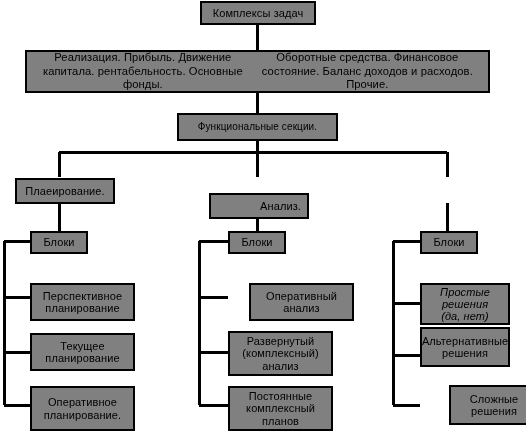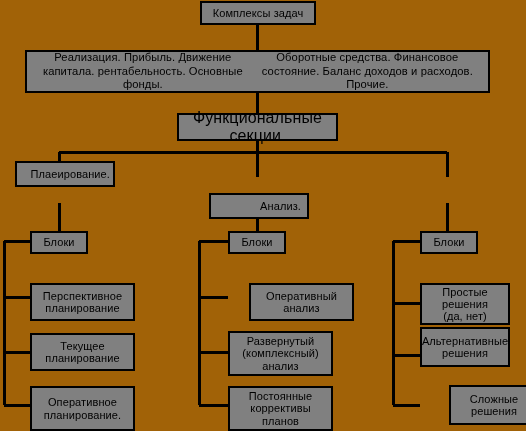--- a/index.html
+++ b/index.html
@@ -10,42 +10,42 @@
     width: 526px;
     height: 431px;
     background: #808080;
     font-family: "Liberation Sans", "DejaVu Sans", sans-serif;
     overflow: hidden;
   }
   #diagram {
     position: relative;
     width: 526px;
     height: 431px;
-    background: #a16207;
+    background: #ffffff;
   }
   svg#connectors {
     position: absolute;
     left: 0;
     top: 0;
     width: 526px;
     height: 431px;
     pointer-events: none;
   }
   .node {
     position: absolute;
     box-sizing: border-box;
     border: 2px solid #000000;
     background: #808080;
     color: #000000;
     display: flex;
     align-items: center;
     justify-content: center;
     text-align: center;
     line-height: 1.12;
-    font-size: 16px;
+    font-size: 10px;
     letter-spacing: 0.1px;
     padding: 1px 3px;
     z-index: 2;
   }
   .node.title-top   { font-size: 11px; }
   .node.wide        { font-size: 11.2px; line-height: 1.22; padding: 2px 6px; }
   .node.section     { font-size: 11px; }
   .node.blocks      { font-size: 11px; text-align: right; }
   .node.leaf        { font-size: 11px; }
 </style>
@@ -99,21 +99,21 @@
 
   <div class="node wide" style="left:25px; top:50px; width:465px; height:43px; flex-direction:row;">
     <span>Реализация. Прибыль. Движение капитала. рентабельность. Основные фонды.</span>
     <span>Оборотные средства. Финансовое состояние. Баланс доходов и расходов. Прочие.</span>
   </div>
 
   <div class="node" style="left:177px; top:113px; width:161px; height:28px;">
     <span>Функциональные секции.</span>
   </div>
 
-  <div class="node section" style="left:15px; top:161px; width:100px; height:26px;justify-content:flex-end;">
+  <div class="node section" style="left:15px; top:178px; width:100px; height:26px;">
     <span>Плаеирование.</span>
   </div>
   <div class="node blocks" style="left:30px; top:231px; width:58px; height:23px;">
     <span>Блоки</span>
   </div>
   <div class="node leaf" style="left:30px; top:283px; width:105px; height:38px;">
     <span style="white-space:pre-line;">Перспективное
 планирование</span>
   </div>
   <div class="node leaf" style="left:30px; top:333px; width:105px; height:38px;">
@@ -135,28 +135,28 @@
     <span style="white-space:pre-line;">Оперативный
 анализ</span>
   </div>
   <div class="node leaf" style="left:228px; top:331px; width:105px; height:45px;">
     <span style="white-space:pre-line;">Развернутый
 (комплексный)
 анализ</span>
   </div>
   <div class="node leaf" style="left:228px; top:386px; width:105px; height:45px;">
     <span style="white-space:pre-line;">Постоянные
-коррективы
+комплексный
 планов</span>
   </div>
 
   <div class="node blocks" style="left:420px; top:231px; width:58px; height:23px;">
     <span>Блоки</span>
   </div>
-  <div class="node leaf" style="left:420px; top:283px; width:90px; height:42px;">
+  <div class="node leaf" style="left:420px; top:283px; width:90px; height:42px;font-style:italic;">
     <span style="white-space:pre-line;">Простые
 решения
 (да, нет)</span>
   </div>
   <div class="node leaf" style="left:420px; top:327px; width:90px; height:40px;">
     <span style="white-space:pre-line;">Альтернативные
 решения</span>
   </div>
   <div class="node leaf" style="left:420px; top:385px; width:90px; height:40px;margin-left:29px;">
     <span style="white-space:pre-line;">Сложные

